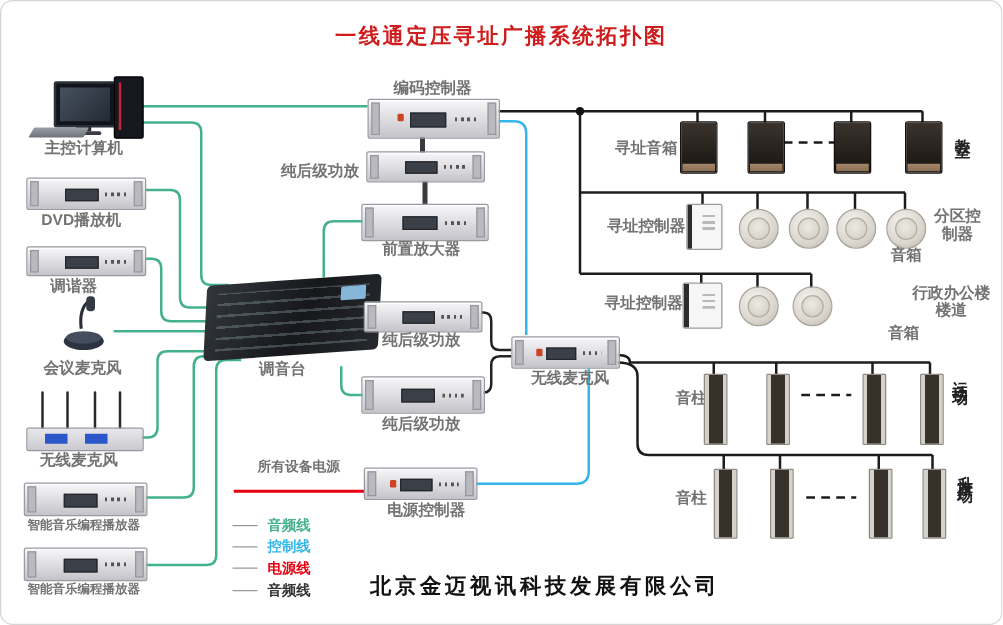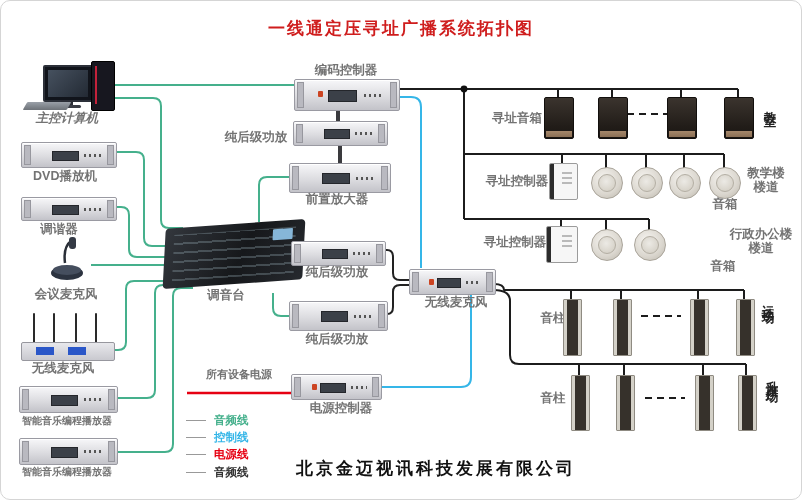--- a/index.html
+++ b/index.html
@@ -125,21 +125,21 @@
 
   <div class="monitor">
       <i></i>
     </div>
   <div class="mstand"></div>
   <div class="mbase"></div>
   <div class="tower">
       <i></i>
     </div>
   <div class="keyboard"></div>
-  <div class="lbl" style="left:26px;top:110px;width:80px;font-style:italic;">主控计算机</div>
+  <div class="lbl" style="left:26px;top:110px;width:80px;">主控计算机</div>
 
   <div class="rack" style="left:20px;top:141px;width:94px;height:24px;">
       <i class="disp"></i>
       <i class="dots"></i>
     </div>
   <div class="lbl" style="left:22px;top:168px;width:84px;">DVD播放机</div>
 
   <div class="rack" style="left:20px;top:196px;width:94px;height:22px;">
       <i class="disp"></i>
       <i class="dots"></i>
@@ -250,21 +250,21 @@
       <i></i>
     </div>
   <div class="vert" style="left:760px;top:100px;">教室</div>
 
   <div class="lbl" style="left:483px;top:173px;width:66px;">寻址控制器</div>
   <div class="addrctl" style="left:548px;top:162px;width:27px;height:35px;"></div>
   <div class="ceilspk" style="left:590px;top:166px;"></div>
   <div class="ceilspk" style="left:630px;top:166px;"></div>
   <div class="ceilspk" style="left:668px;top:166px;"></div>
   <div class="ceilspk" style="left:708px;top:166px;"></div>
-  <div class="lbl wrap" style="left:743px;top:165px;width:44px;">教学楼楼道</div>
+  <div class="lbl wrap" style="left:743px;top:165px;width:44px;">分区控制器</div>
   <div class="lbl" style="left:706px;top:196px;width:36px;">音箱</div>
 
   <div class="lbl" style="left:481px;top:234px;width:66px;">寻址控制器</div>
   <div class="addrctl" style="left:545px;top:225px;width:30px;height:35px;"></div>
   <div class="ceilspk" style="left:590px;top:228px;"></div>
   <div class="ceilspk" style="left:633px;top:228px;"></div>
   <div class="lbl wrap" style="left:686px;top:226px;width:68px;margin-left:40px;">行政办公楼楼道</div>
   <div class="lbl" style="left:704px;top:258px;width:36px;">音箱</div>
 
   <div class="lbl" style="left:538px;top:310px;width:28px;">音柱</div>

